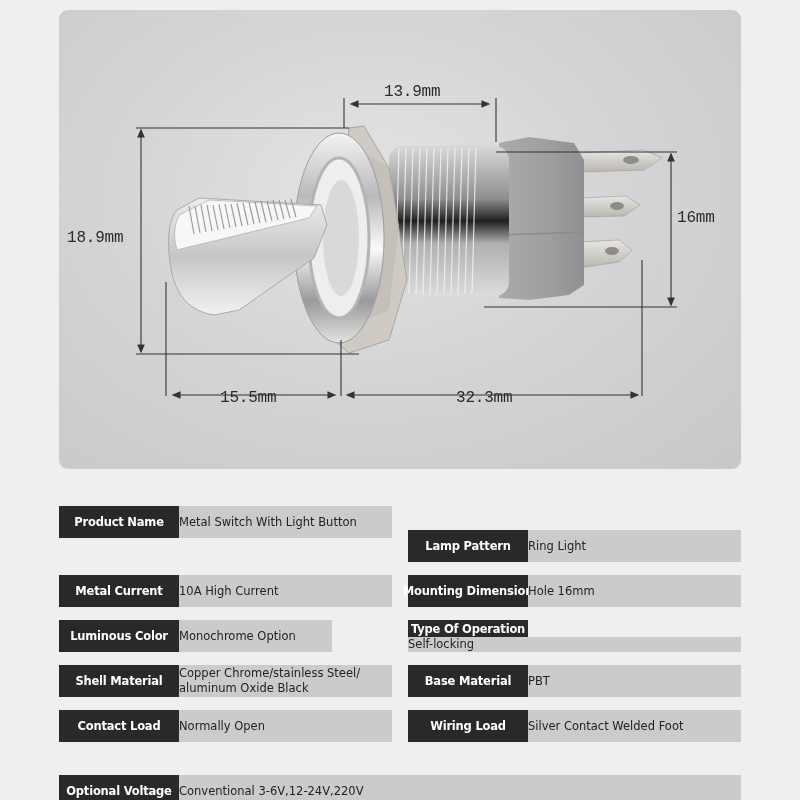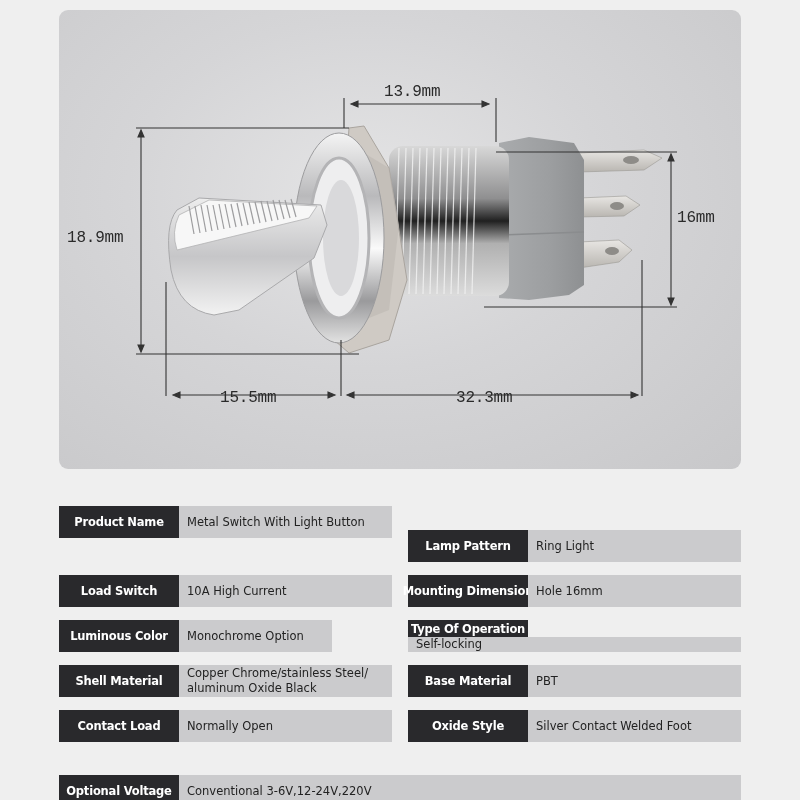--- a/index.html
+++ b/index.html
@@ -22,21 +22,21 @@
     position: absolute; height: 32px; display: flex;
   }
   .spec-key {
     width: 120px; height: 32px; background: #29292c; color: #ffffff;
     font-size: 12.5px; font-weight: bold; display: flex; align-items: center; justify-content: center;
     text-align: center; white-space: nowrap; letter-spacing: -0.2px;
     font-family: "DejaVu Sans", sans-serif; font-size: 11.5px;
   }
   .spec-val {
     flex: 1; height: 32px; background: #cbcbcd; color: #222;
-    font-size: 12px; display: flex; align-items: center; padding-left: 8px;
+    font-size: 12px; display: flex; align-items: center; 
     font-family: "DejaVu Sans", sans-serif; font-size: 11.5px; line-height: 15px;
     white-space: pre-line;
   }
 </style>
 </head>
 <body>
 
 <div class="photo-card">
   <svg width="682" height="459" viewBox="0 0 682 459">
     <defs>
@@ -165,21 +165,21 @@
   <span class="dim-label" style="left:161px; top:379px;">15.5mm</span>
   <span class="dim-label" style="left:397px; top:379px;">32.3mm</span>
 </div>
 
 <div>
   <div class="spec-row" style="left:59px; top:506px; width:333px;align-items:flex-end;">
     <div class="spec-key">Product Name</div>
     <div class="spec-val">Metal Switch With Light Button</div>
   </div>
   <div class="spec-row" style="left:59px; top:575px; width:333px;">
-    <div class="spec-key">Load Switch</div>
+    <div class="spec-key">Metal Current</div>
     <div class="spec-val">10A High Current</div>
   </div>
   <div class="spec-row" style="left:59px; top:620px; width:273px;">
     <div class="spec-key">Luminous Color</div>
     <div class="spec-val">Monochrome Option</div>
   </div>
   <div class="spec-row" style="left:59px; top:665px; width:333px;">
     <div class="spec-key">Shell Material</div>
     <div class="spec-val">Copper Chrome/stainless Steel/
 aluminum Oxide Black</div>
@@ -199,21 +199,21 @@
   </div>
   <div class="spec-row" style="left:408px; top:620px; width:333px;flex-direction:column;">
     <div class="spec-key">Type Of Operation</div>
     <div class="spec-val">Self-locking</div>
   </div>
   <div class="spec-row" style="left:408px; top:665px; width:333px;">
     <div class="spec-key">Base Material</div>
     <div class="spec-val">PBT</div>
   </div>
   <div class="spec-row" style="left:408px; top:710px; width:333px;">
-    <div class="spec-key">Oxide Style</div>
+    <div class="spec-key">Wiring Load</div>
     <div class="spec-val">Silver Contact Welded Foot</div>
   </div>
 
   <div class="spec-row" style="left:59px; top:755px; width:682px;margin-top:20px;">
     <div class="spec-key">Optional Voltage</div>
     <div class="spec-val">Conventional 3-6V,12-24V,220V</div>
   </div>
 </div>
 
 </body></html>

